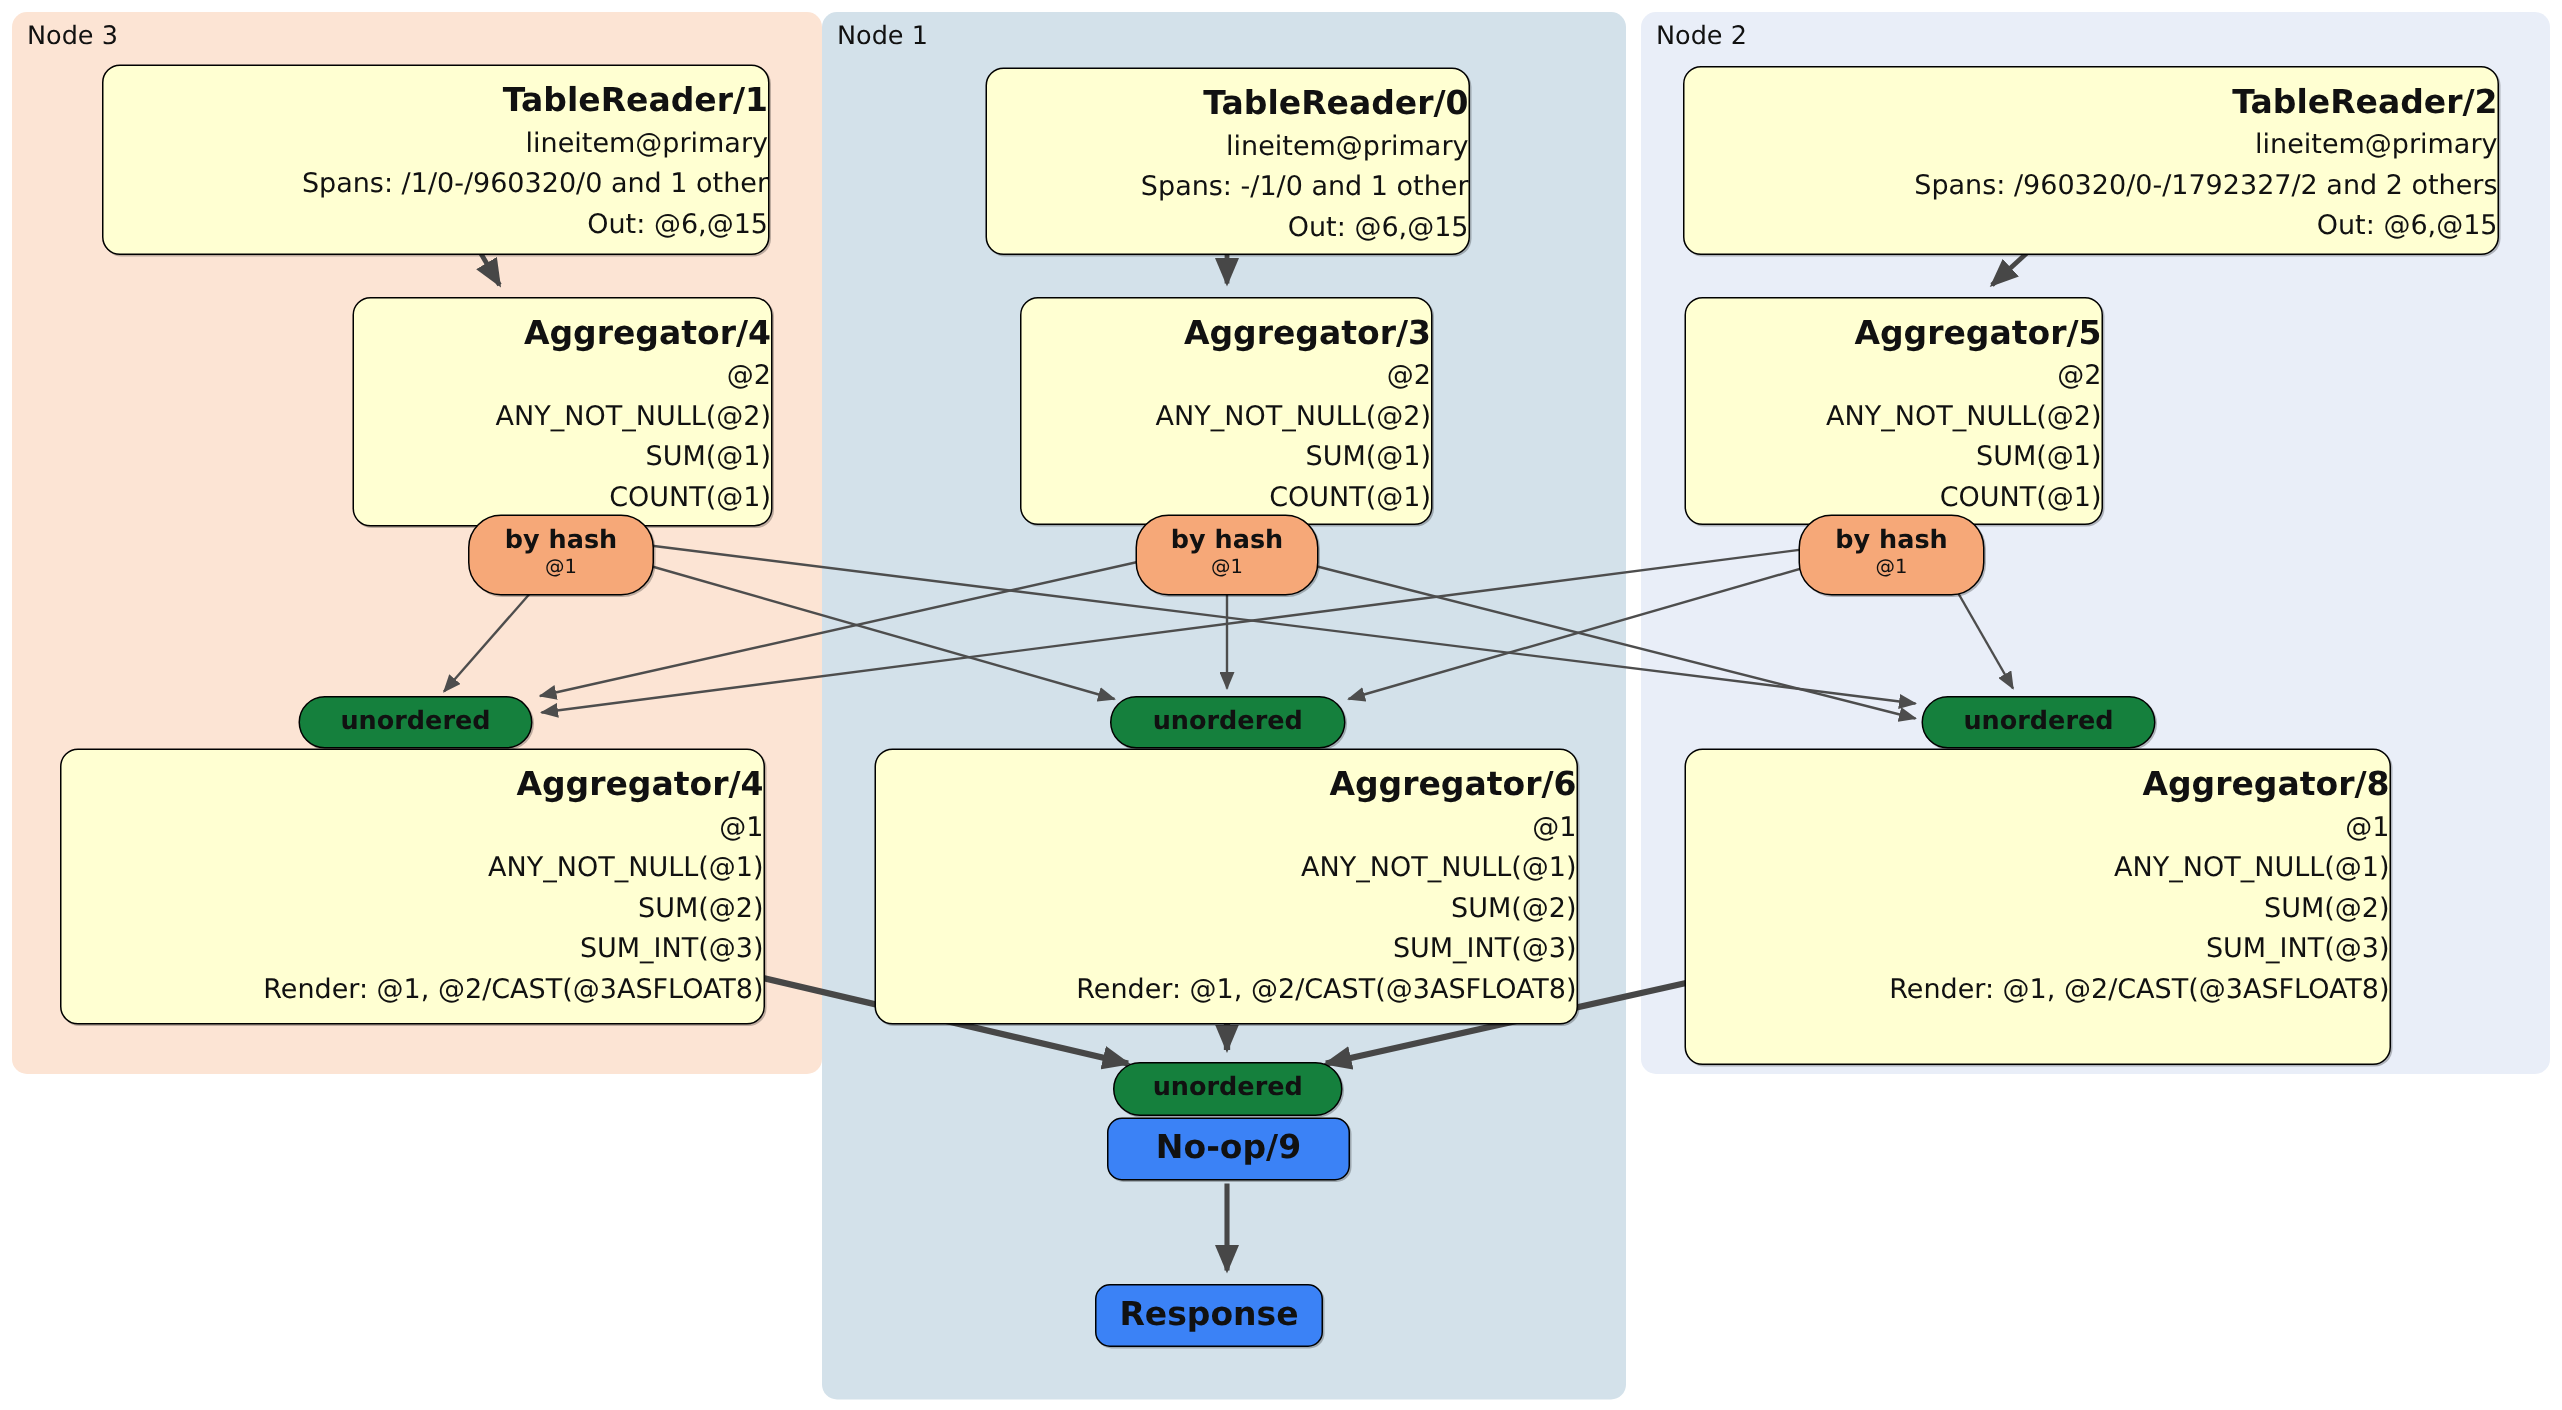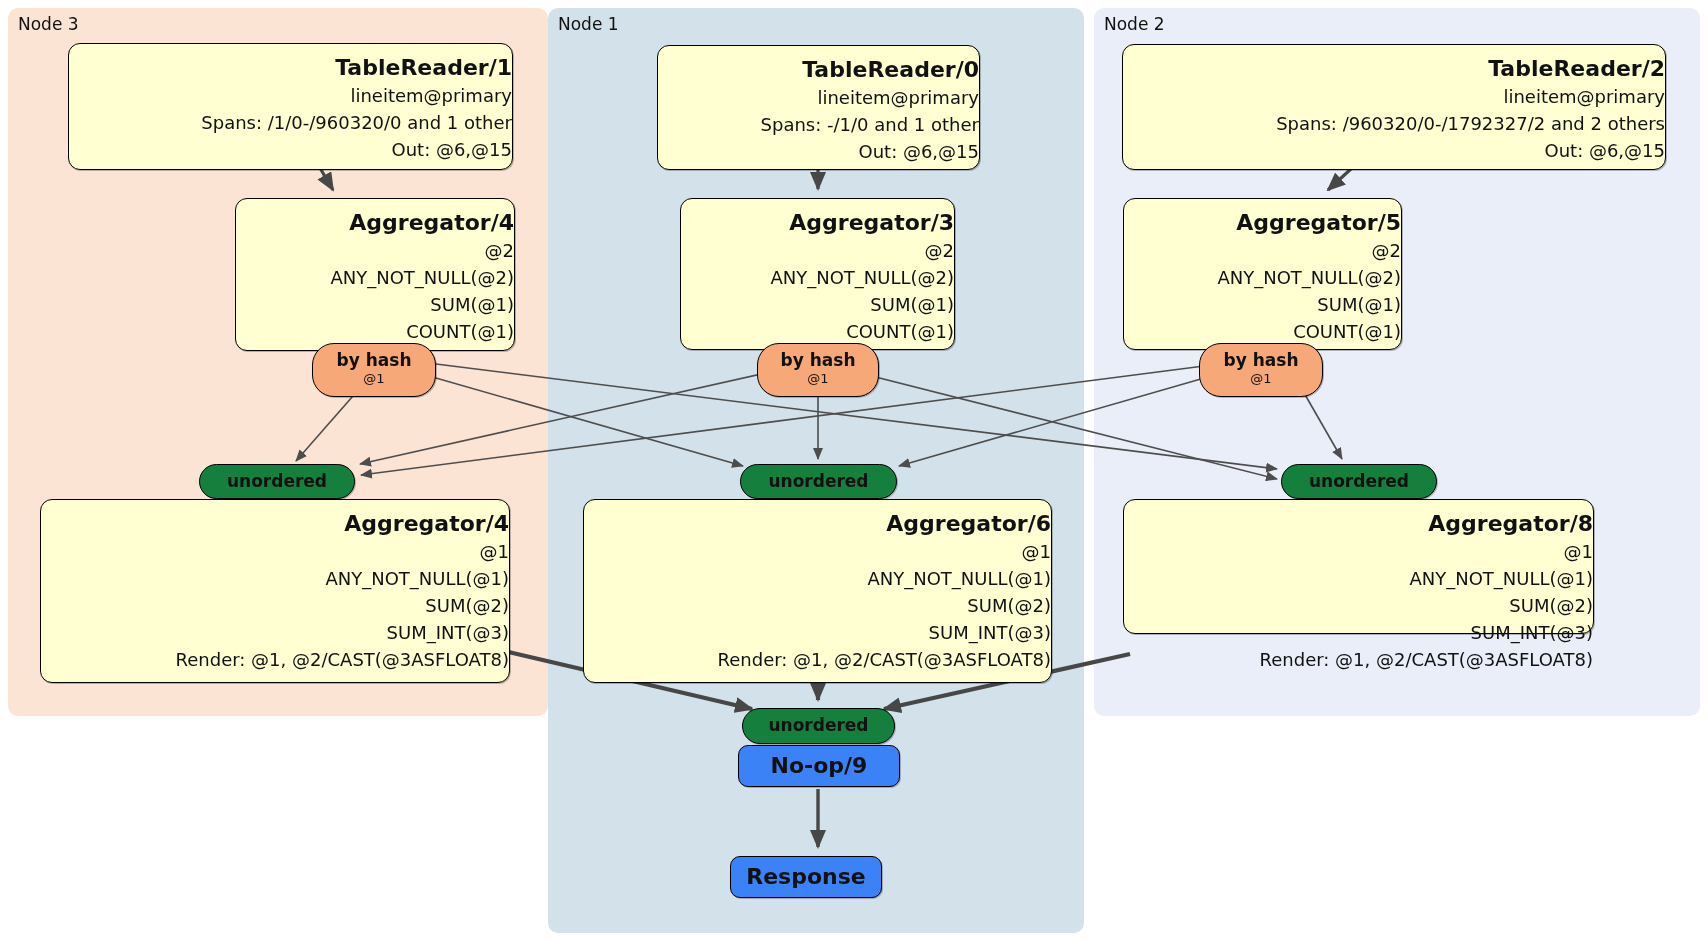--- a/index.html
+++ b/index.html
@@ -154,21 +154,21 @@
     <div class="line">Render: @1, @2/CAST(@3ASFLOAT8)</div>
   </div>
   <div class="proc" style="left:583px;top:499px;width:469px;height:184px;">
     <div class="title">Aggregator/6</div>
     <div class="line">@1</div>
     <div class="line">ANY_NOT_NULL(@1)</div>
     <div class="line">SUM(@2)</div>
     <div class="line">SUM_INT(@3)</div>
     <div class="line">Render: @1, @2/CAST(@3ASFLOAT8)</div>
   </div>
-  <div class="proc" style="left:1123px;top:499px;width:471px;height:135px;">
+  <div class="proc" style="left:1123px;top:499px;width:471px;height:211px;">
     <div class="title">Aggregator/8</div>
     <div class="line">@1</div>
     <div class="line">ANY_NOT_NULL(@1)</div>
     <div class="line">SUM(@2)</div>
     <div class="line">SUM_INT(@3)</div>
     <div class="line">Render: @1, @2/CAST(@3ASFLOAT8)</div>
   </div>
 
   <div class="pill unordered" style="left:742px;top:708px;width:153px;height:36px;">
     <div class="pl">unordered</div>

